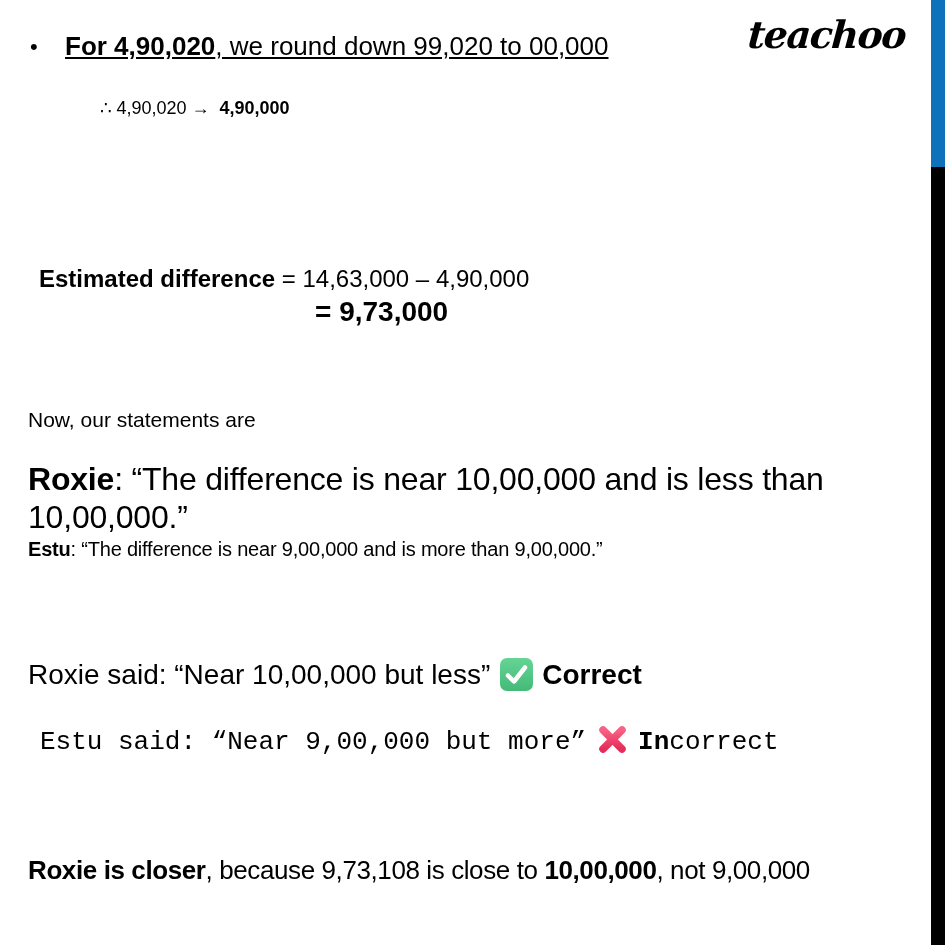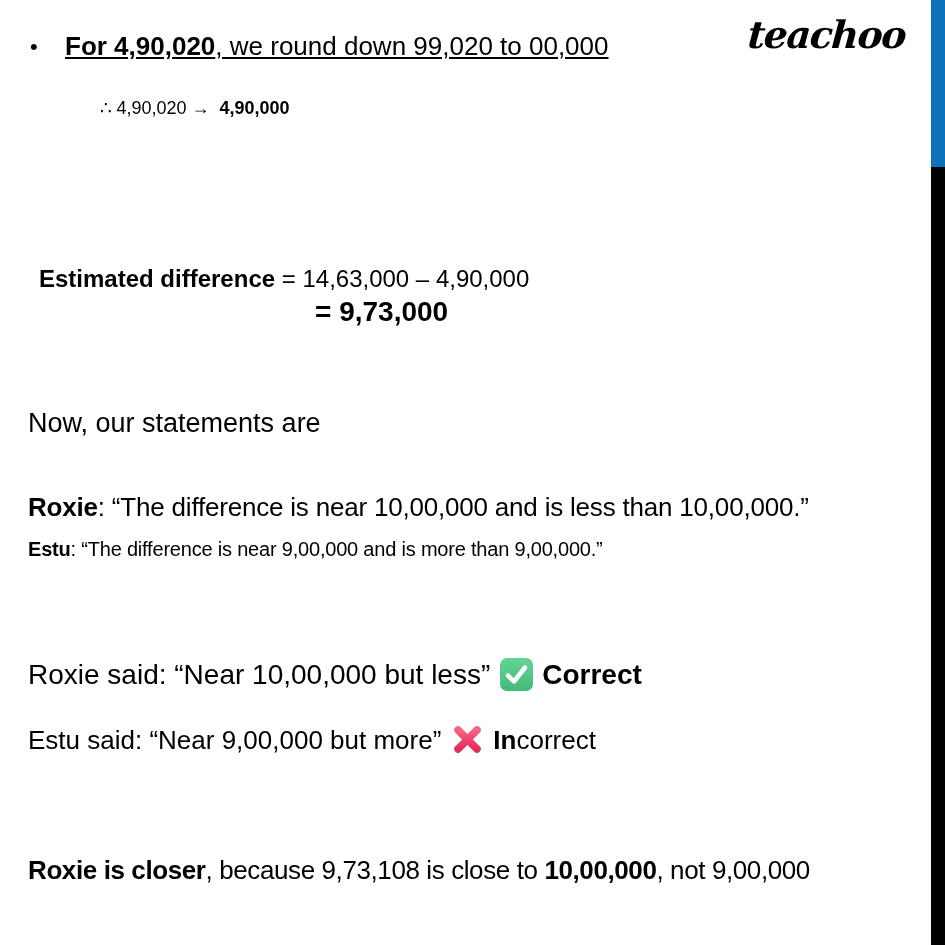--- a/index.html
+++ b/index.html
@@ -27,25 +27,25 @@
   }
 
   .line { position: absolute; white-space: pre-wrap; line-height: 1.2; }
   .b { font-weight: 700; }
 
   .l-bullet      { top: 31px;  left: 30px;  font-size: 26px; text-decoration: underline; }
   .bullet-marker { display: inline-block; width: 35px; font-size: 22px; vertical-align: 1px; }
   .l-therefore   { top: 98px;  left: 100px; font-size: 18px; }
   .l-estimated   { top: 229px; left: 39px;  font-size: 24px; margin-top: 36px; }
   .l-result      { top: 295px; left: 315px; font-size: 28px; }
-  .l-intro       { top: 407px; left: 28px;  font-size: 27px; }
-  .l-roxie-st    { top: 492px; left: 28px;  font-size: 26px; letter-spacing: -0.2px; }
+  .l-intro       { top: 407px; left: 28px;  font-size: 21px; }
+  .l-roxie-st    { top: 460px; left: 28px;  font-size: 32px; letter-spacing: -0.2px; }
   .l-estu-st     { top: 537px; left: 28px;  font-size: 20px; letter-spacing: -0.2px; }
   .l-roxie-v     { top: 658px; left: 28px;  font-size: 28px; }
-  .l-estu-v      { top: 723px; left: 28px;  font-size: 26px; }
+  .l-estu-v      { top: 723px; left: 40px;  font-size: 26px; font-family: Liberation Mono, monospace; }
   .l-conclusion  { top: 855px; left: 28px;  font-size: 26px; letter-spacing: -0.4px; }
 
   
   .icon-check, .icon-cross {
     display: inline-block; width: 33px; height: 33px;
     vertical-align: -7px; margin: 0 9px 0 10px;
   }
   .icon-check {
     border-radius: 7px;
     background: linear-gradient(180deg, #65d494 0%, #44ba78 100%);

